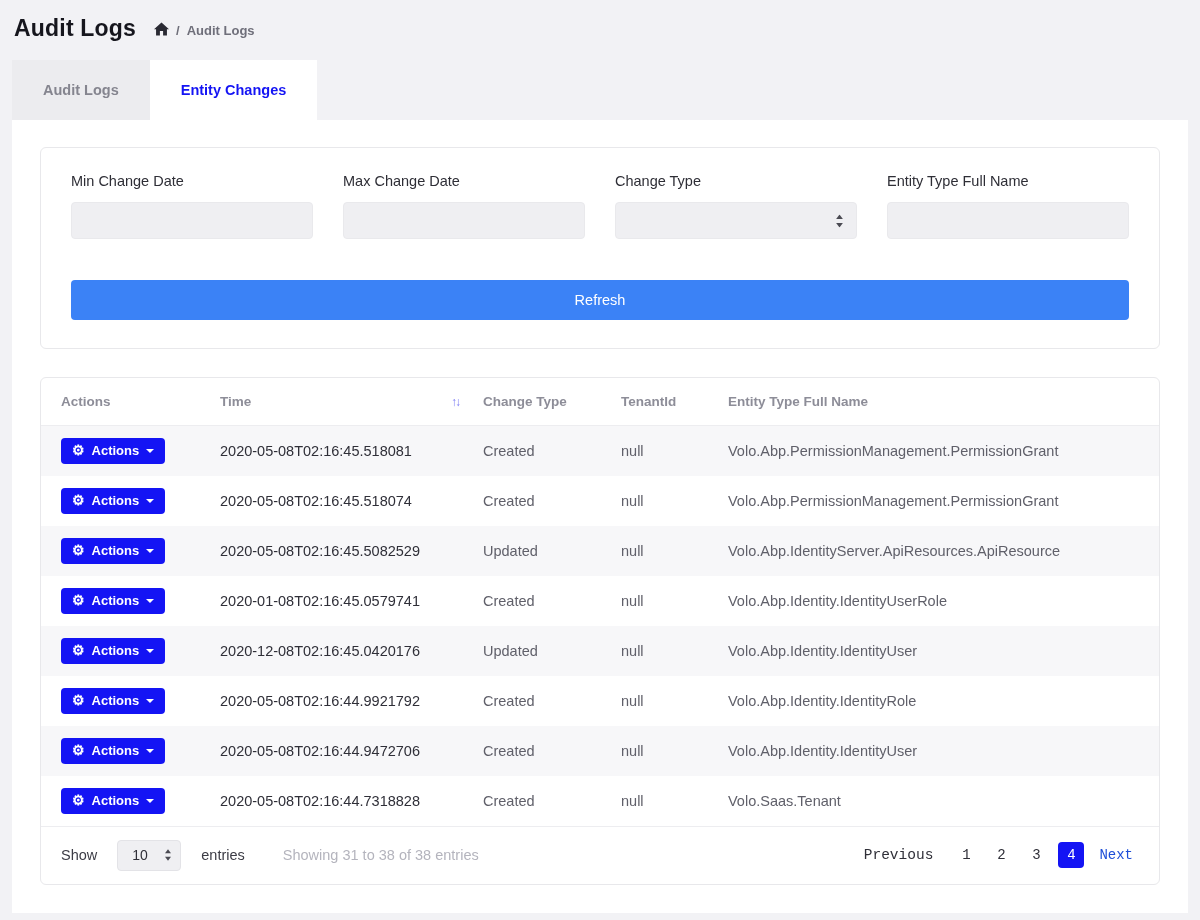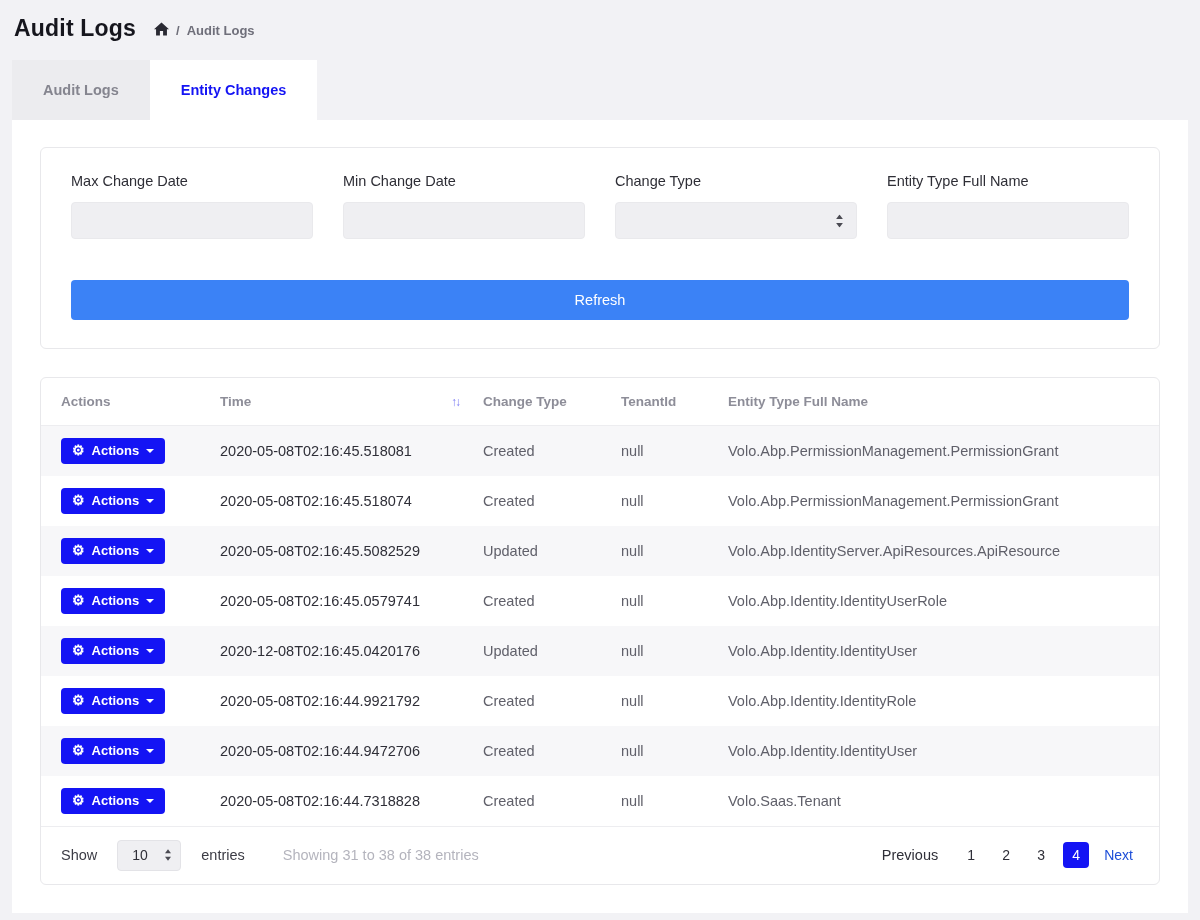--- a/index.html
+++ b/index.html
@@ -65,21 +65,21 @@
 
   
   .table-footer { display: flex; align-items: center; border-top: 1px solid #ededf0; padding: 13px 20px; font-size: 14.5px; color: #3c3c45; }
   .page-size { position: relative; margin: 0 20px; }
   .page-size .sel {
     width: 64px; height: 31px; background: #efeff2; border: 1px solid #e3e3e7; border-radius: 4px;
     padding: 0 22px 0 14px; display: flex; align-items: center; font-size: 14px; color: #2f2f38; cursor: pointer;
   }
   .page-size .arrows { position: absolute; right: 9px; top: 50%; transform: translateY(-50%); pointer-events: none; display: inline-flex; }
   .showing { color: #b4b4bd; margin-left: 38px; }
-  .pagination { margin-left: auto; display: flex; align-items: center; gap: 9px; }
+  .pagination { margin-left: auto; display: flex; align-items: center; gap: 9px; font-family: Liberation Mono, monospace; }
   .page-link {
     min-width: 26px; height: 26px; display: inline-flex; align-items: center; justify-content: center;
     border-radius: 4px; padding: 0 6px; color: #2f2f38; cursor: pointer; font-size: 14px;
   }
   .page-link.active { background: #1414f4; color: #fff; }
   .page-link.disabled { color: #1d4ed8; cursor: default; }
   .prev-link { margin-right: 5px; font-size: 14.5px; }
 </style>
 </head>
 <body>
@@ -100,25 +100,25 @@
 <div class="tabs">
   <div class="tab">Audit Logs</div>
   <div class="tab active">Entity Changes</div>
 </div>
 
 <div class="panel">
 
   <div class="card filter-card">
     <div class="filter-grid">
       <div class="field">
+        <label>Min Change Date</label>
+        <input class="input" type="text" value="" style="">
+      </div>
+      <div class="field">
         <label>Max Change Date</label>
-        <input class="input" type="text" value="" style="">
-      </div>
-      <div class="field">
-        <label>Min Change Date</label>
         <input class="input" type="text" value="" style="">
       </div>
       <div class="field">
         <label>Change Type</label>
         <div class="select-wrap">
           <div class="input"></div>
           <span class="arrows">
             <svg width="9" height="13" viewBox="0 0 9 13">
                 <path d="M4.5 0l3.4 4.6H1.1L4.5 0z" fill="#4a4a52"></path>
                 <path d="M4.5 13L1.1 8.4h6.8L4.5 13z" fill="#4a4a52"></path>
@@ -190,21 +190,21 @@
           <td>Updated</td>
           <td>null</td>
           <td>Volo.Abp.IdentityServer.ApiResources.ApiResource</td>
         </tr>
         <tr>
           <td><button class="actions-btn">
                 <span class="gear">⚙</span>
                 <span>Actions</span>
                 <span class="caret"></span>
               </button></td>
-          <td class="col-time">2020-05-08T02:16:45.0579741</td>
+          <td class="col-time">2020-01-08T02:16:45.0579741</td>
           <td>Created</td>
           <td>null</td>
           <td>Volo.Abp.Identity.IdentityUserRole</td>
         </tr>
         <tr>
           <td><button class="actions-btn">
                 <span class="gear">⚙</span>
                 <span>Actions</span>
                 <span class="caret"></span>
               </button></td>

